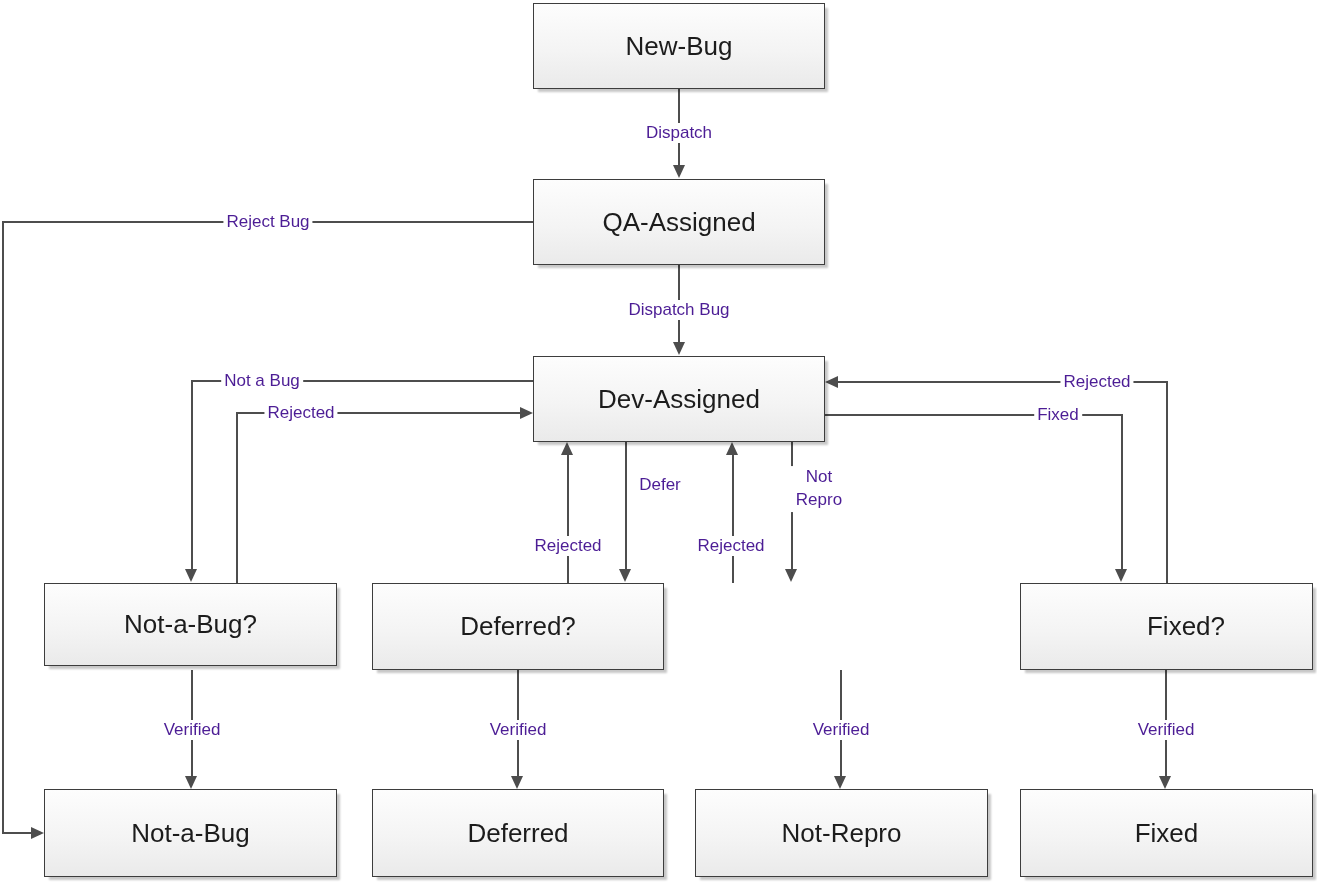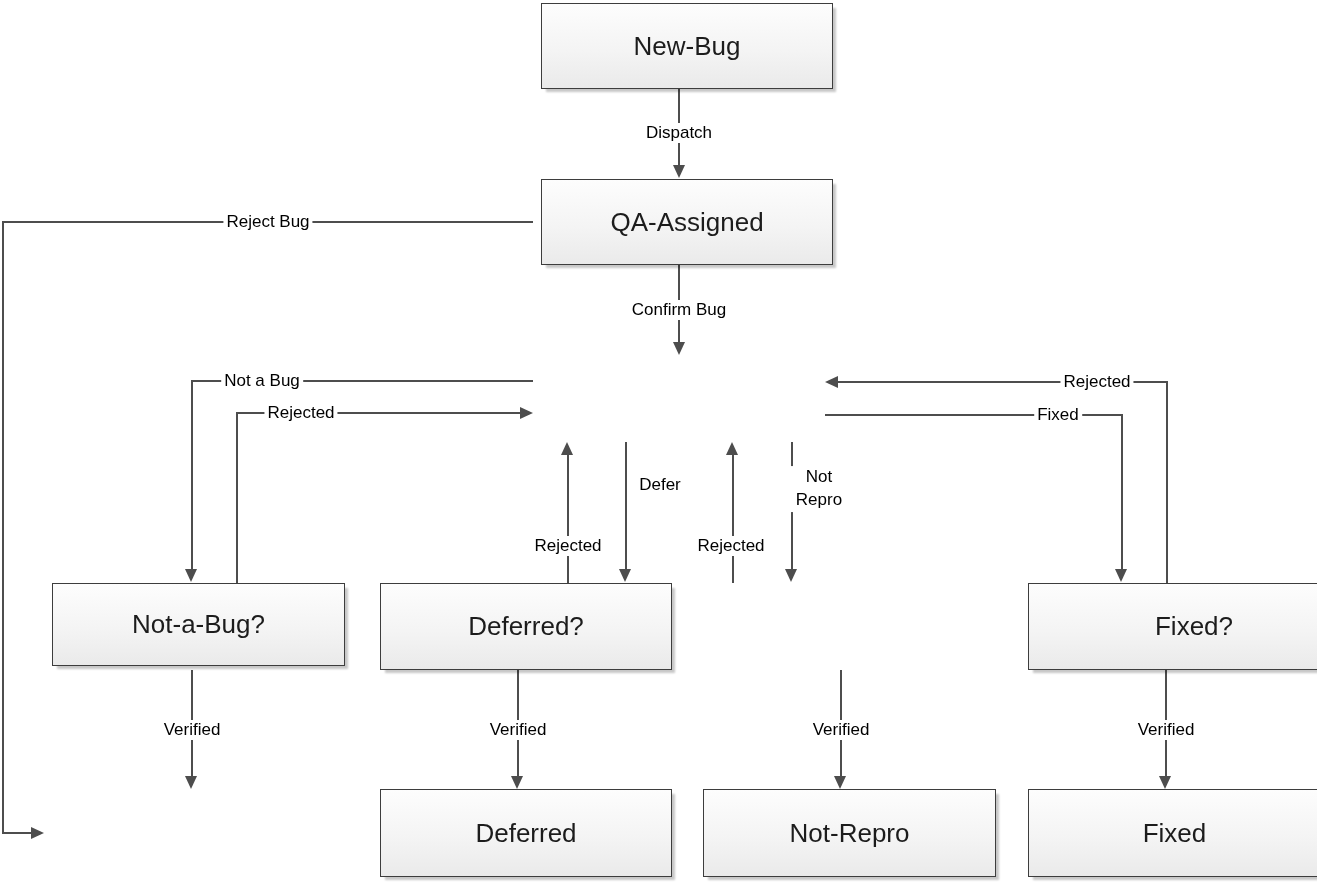--- a/index.html
+++ b/index.html
@@ -20,35 +20,34 @@
   }
   .node{
     position:absolute;
     box-sizing:border-box;
     border:1.5px solid var(--node-border);
     background:linear-gradient(180deg,var(--node-fill-top) 0%,#f4f4f4 55%,var(--node-fill-bottom) 100%);
     box-shadow:4px 4px 2px -1px rgba(0,0,0,0.22);
     display:flex;align-items:center;justify-content:center;
     font-size:26px;color:var(--text);
     z-index:3;
-    margin-left:8px;
   }
   .hline{position:absolute;height:2px;background:var(--connector);z-index:1;}
   .vline{position:absolute;width:2px;background:var(--connector);z-index:1;}
   .arrow{position:absolute;width:0;height:0;z-index:2;}
   .arrow.down{border-left:6px solid transparent;border-right:6px solid transparent;border-top:13px solid var(--connector);}
   .arrow.up{border-left:6px solid transparent;border-right:6px solid transparent;border-bottom:13px solid var(--connector);}
   .arrow.right{border-top:6px solid transparent;border-bottom:6px solid transparent;border-left:13px solid var(--connector);}
   .arrow.left{border-top:6px solid transparent;border-bottom:6px solid transparent;border-right:13px solid var(--connector);}
   .elabel{
     position:absolute;
     transform:translate(-50%,-50%);
     background:var(--background);
     padding:0 3px;
-    font-size:17px;color:#000000;
+    font-size:17px;color:#4c1d95;
     white-space:nowrap;
     z-index:2;
     text-align:center;
   }
   .elabel.wrap{white-space:normal;width:56px;line-height:1.35;padding:0 1px;margin-left:27px;}
 </style>
 </head>
 <body>
 
 <div id="canvas">
@@ -99,38 +98,40 @@
   <div class="arrow down" style="left:511px;top:776px;"></div>
 
   <div class="vline" style="left:840px;top:670px;height:106px;"></div>
   <div class="arrow down" style="left:834px;top:776px;"></div>
 
   <div class="vline" style="left:1165px;top:670px;height:106px;"></div>
   <div class="arrow down" style="left:1159px;top:776px;"></div>
 
   <span class="elabel" style="left:679px;top:133px;">Dispatch</span>
   <span class="elabel" style="left:268px;top:222px;">Reject Bug</span>
-  <span class="elabel" style="left:679px;top:310px;">Confirm Bug</span>
+  <span class="elabel" style="left:679px;top:310px;">Dispatch Bug</span>
   <span class="elabel" style="left:262px;top:381px;">Not a Bug</span>
   <span class="elabel" style="left:301px;top:413px;">Rejected</span>
   <span class="elabel" style="left:625px;top:485px;margin-left:35px;">Defer</span>
   <span class="elabel wrap" style="left:792px;top:489px;">Not Repro</span>
   <span class="elabel" style="left:568px;top:546px;">Rejected</span>
   <span class="elabel" style="left:731px;top:546px;">Rejected</span>
   <span class="elabel" style="left:1058px;top:415px;">Fixed</span>
   <span class="elabel" style="left:1097px;top:382px;">Rejected</span>
   <span class="elabel" style="left:192px;top:730px;">Verified</span>
   <span class="elabel" style="left:518px;top:730px;">Verified</span>
   <span class="elabel" style="left:841px;top:730px;">Verified</span>
   <span class="elabel" style="left:1166px;top:730px;">Verified</span>
 
   <div class="node" style="left:533px;top:3px;width:292px;height:86px;">New-Bug</div>
   <div class="node" style="left:533px;top:179px;width:292px;height:86px;">QA-Assigned</div>
+  <div class="node" style="left:533px;top:356px;width:292px;height:86px;">Dev-Assigned</div>
 
   <div class="node" style="left:44px;top:583px;width:293px;height:83px;">Not-a-Bug?</div>
   <div class="node" style="left:372px;top:583px;width:292px;height:87px;">Deferred?</div>
   <div class="node" style="left:1020px;top:583px;width:293px;height:87px;padding-left:39px;">Fixed?</div>
 
+  <div class="node" style="left:44px;top:789px;width:293px;height:88px;">Not-a-Bug</div>
   <div class="node" style="left:372px;top:789px;width:292px;height:88px;">Deferred</div>
   <div class="node" style="left:695px;top:789px;width:293px;height:88px;">Not-Repro</div>
   <div class="node" style="left:1020px;top:789px;width:293px;height:88px;">Fixed</div>
 
 </div>
 
 </body></html>

